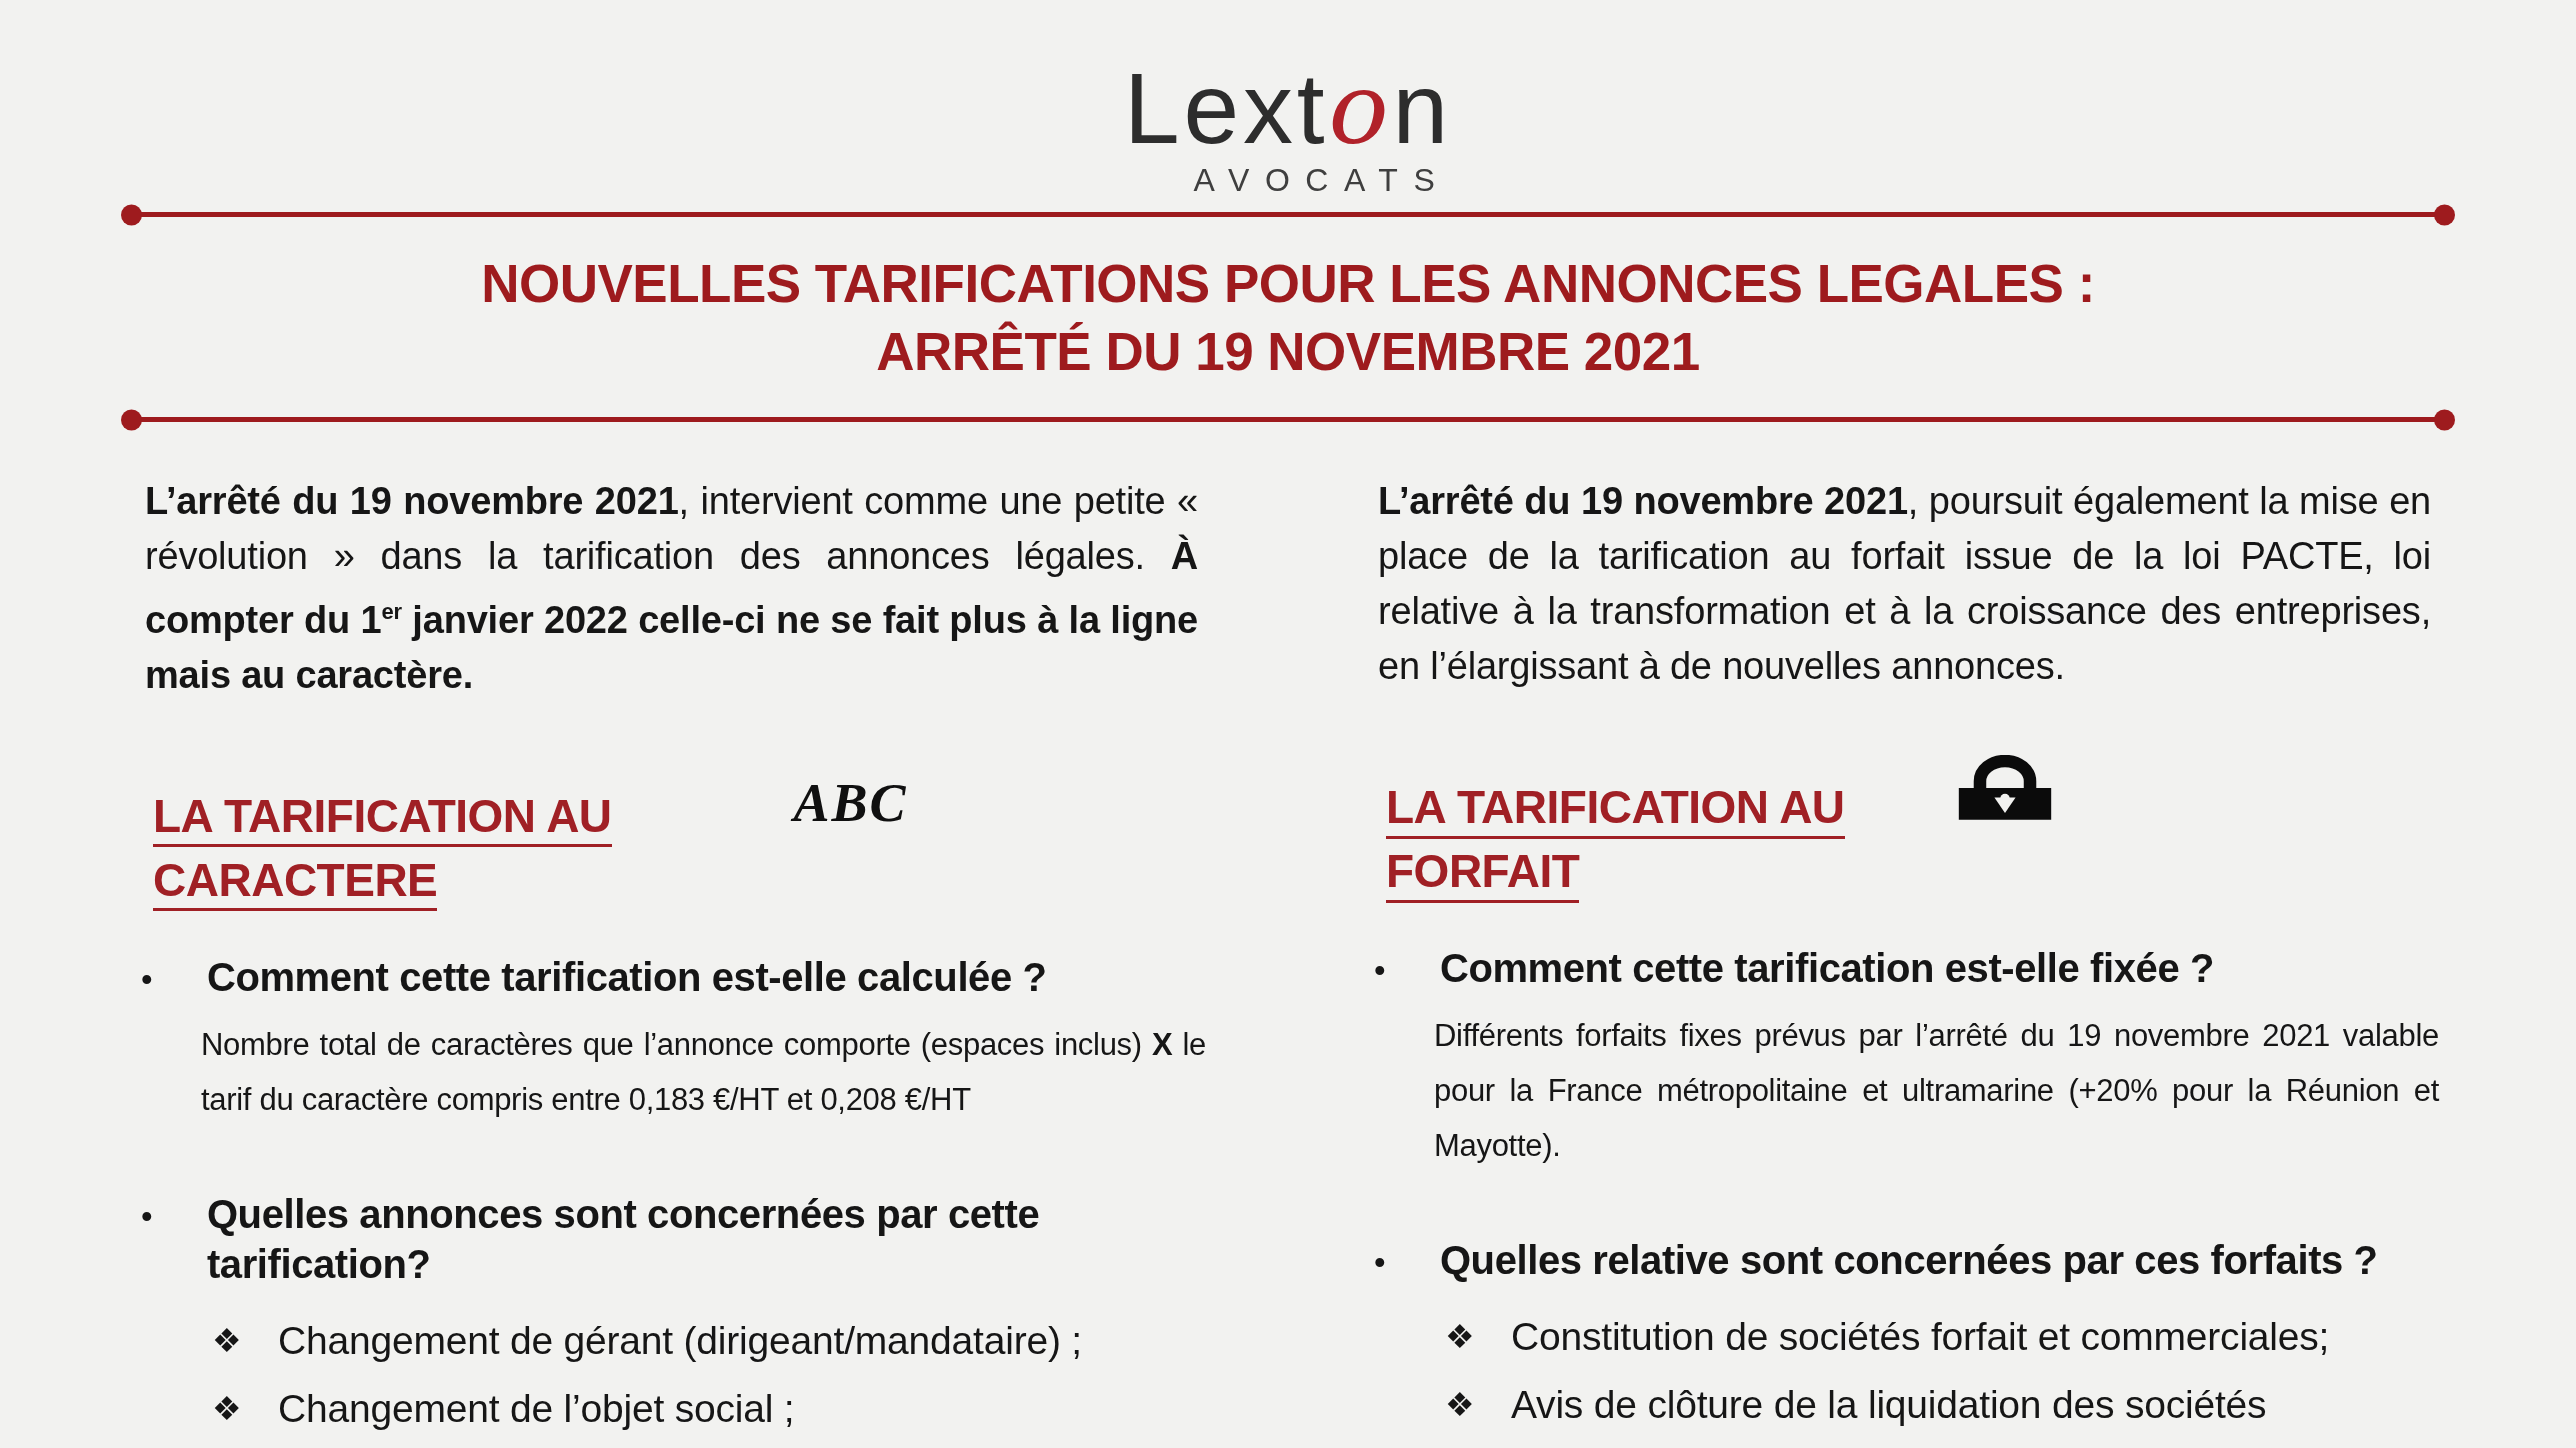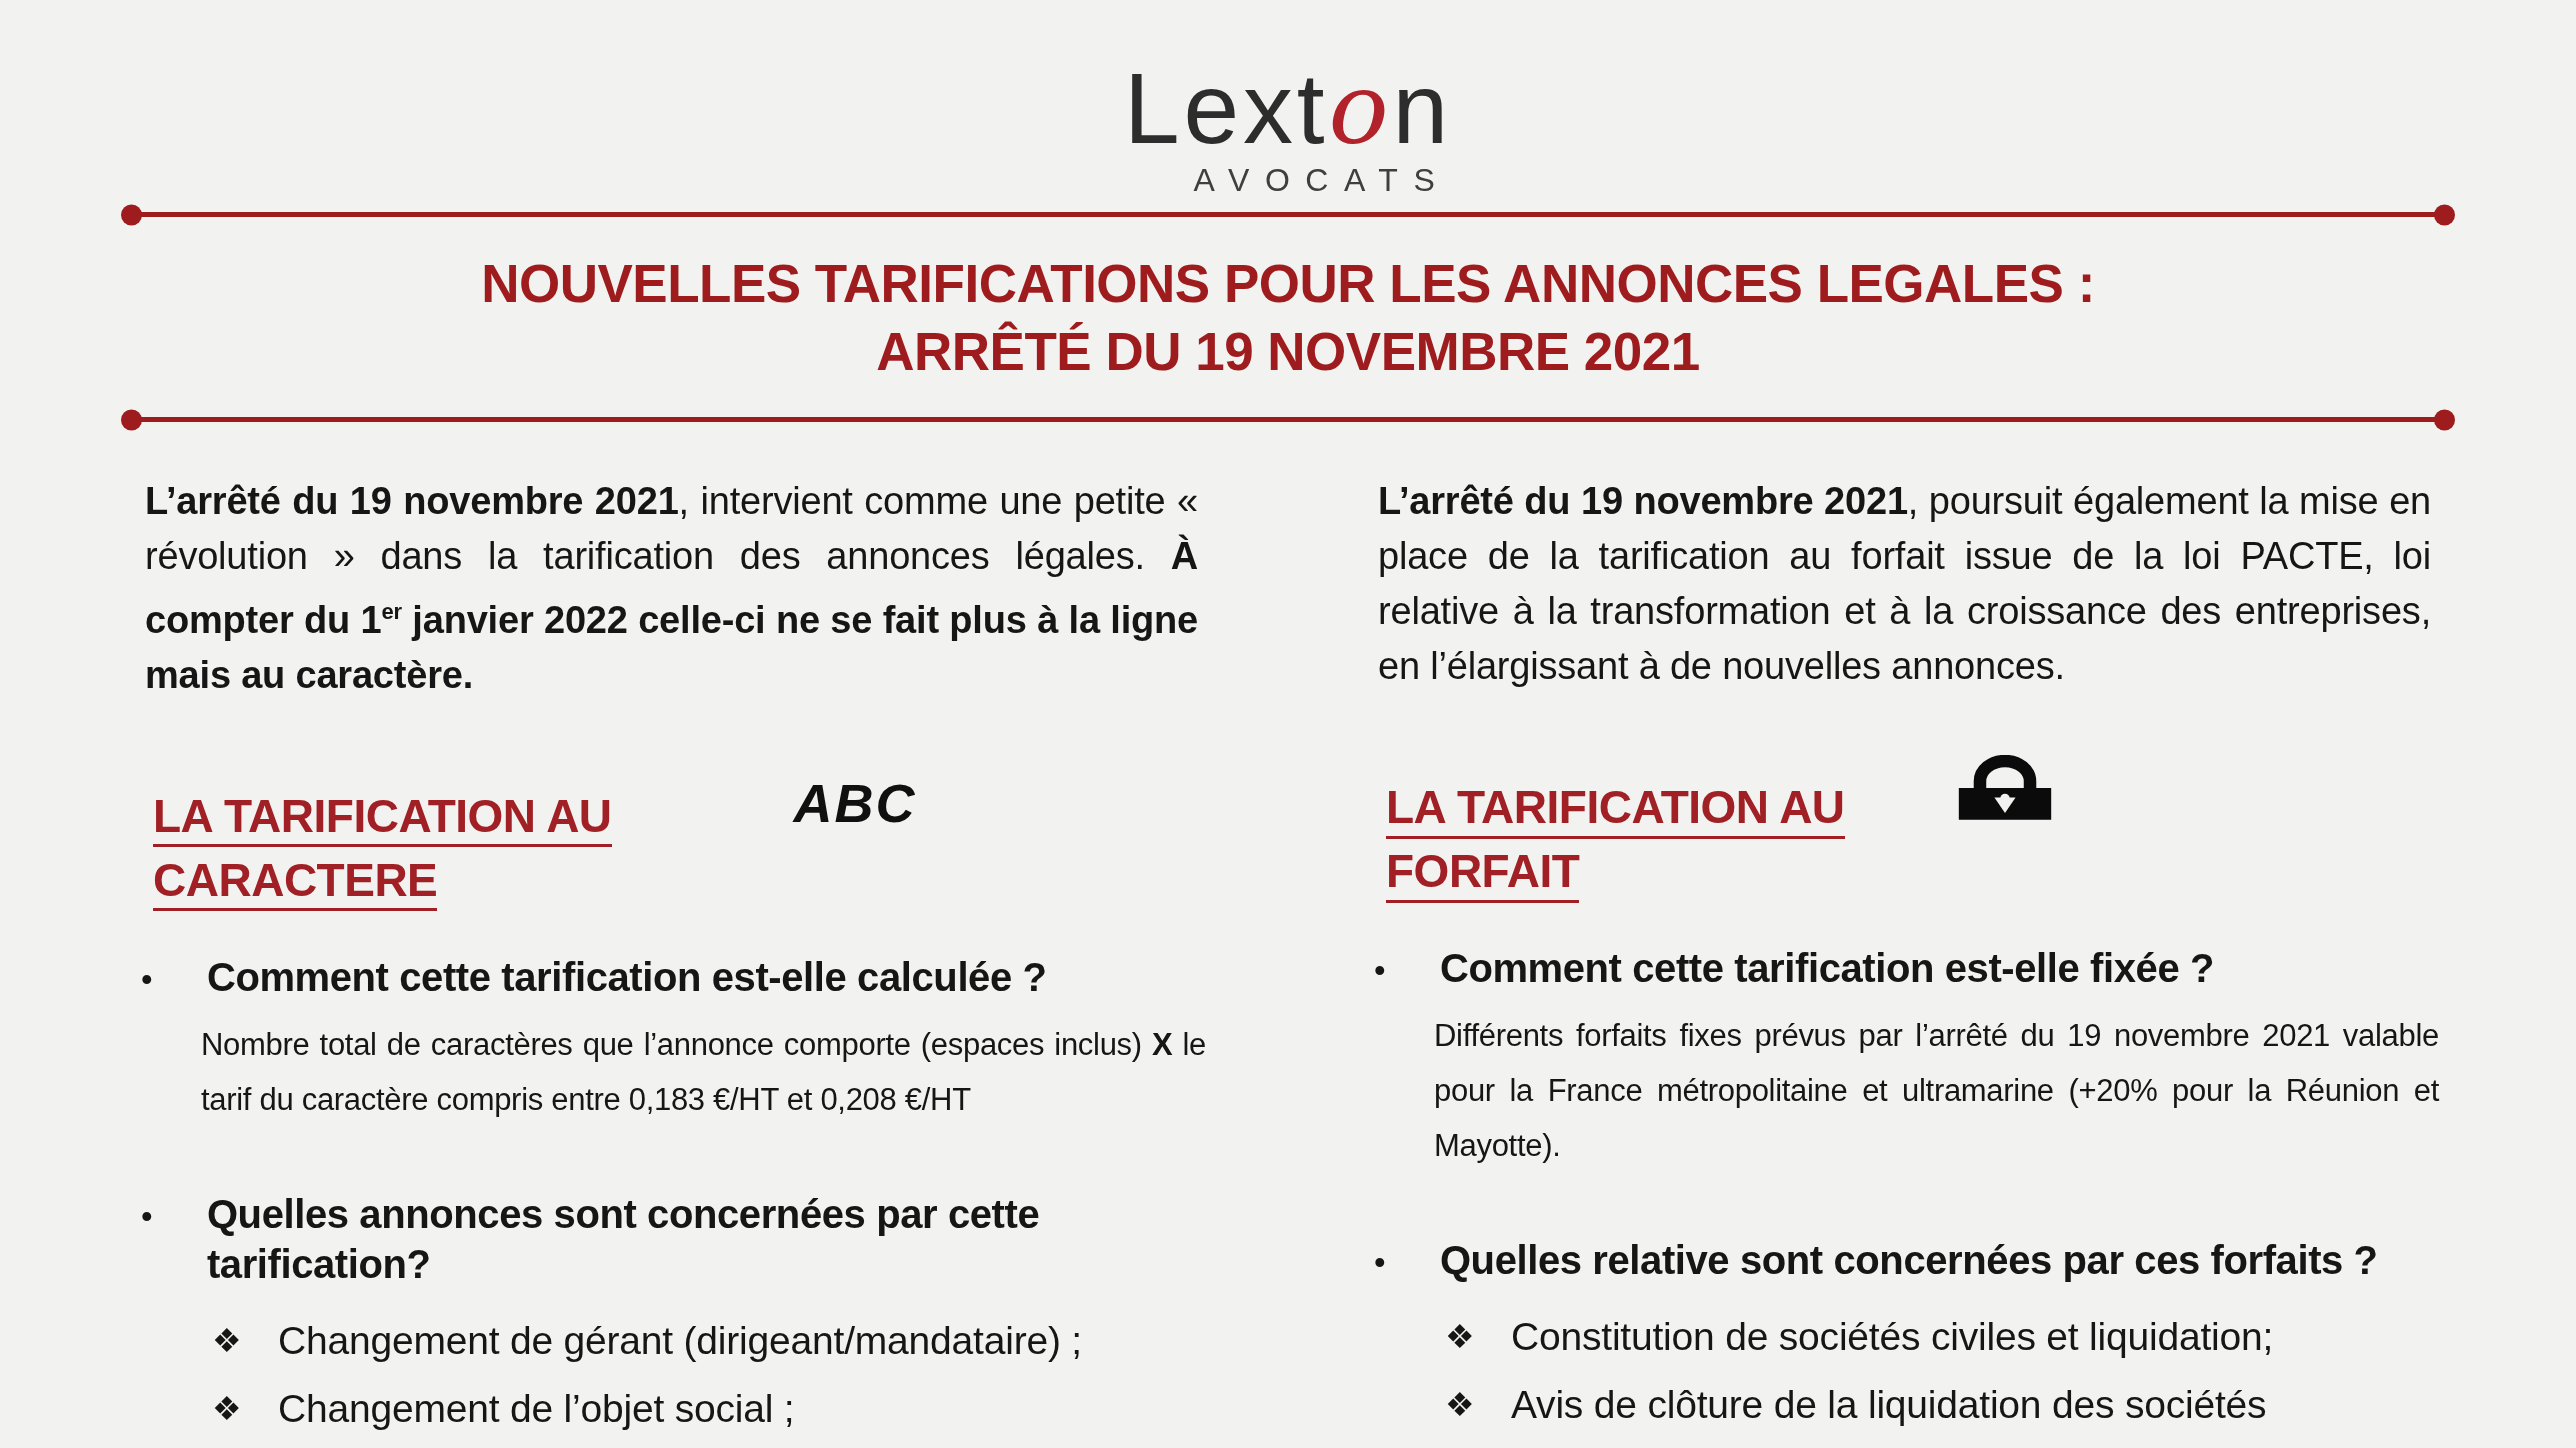--- a/index.html
+++ b/index.html
@@ -33,21 +33,21 @@
   .col{flex:1;min-width:0;}
   .intro{margin:0 8px 73px;font-size:38px;line-height:55px;text-align:justify;letter-spacing:-0.2px;}
   .seg-b{font-weight:700;}
   sup{font-size:0.58em;vertical-align:super;}
   
   .section-row{display:flex;align-items:flex-start;margin-bottom:15.5px;}
   .heading{color:#a02025;font-size:46px;line-height:1.08;font-weight:700;letter-spacing:-0.5px;margin:16px;}
   .hl{display:block;width:fit-content;border-bottom:3.9px solid currentColor;padding-bottom:2.9px;margin-bottom:8.7px;}
   .icon-slot-left{margin-left:166px;margin-top:-3.9px;}
   .icon-slot-right{margin-left:93px;margin-top:-11.6px;}
-  .abc{font-family:Liberation Sans, sans-serif;font-weight:700;font-style:italic;font-size:54px;color:#101010;letter-spacing:1.9px;}
+  .abc{font-family:Liberation Serif, serif;font-weight:700;font-style:italic;font-size:54px;color:#101010;letter-spacing:1.9px;}
   .lock-svg{width:102px;height:66px;display:block;}
   
   .qrow{display:flex;align-items:baseline;margin:0 0 15.5px;}
   .qbullet{flex:none;width:66px;font-size:33px;padding-left:3.9px;}
   .qtext{font-weight:700;font-size:40px;letter-spacing:-0.4px;line-height:1.25;}
   
   .answer{margin:7.7px 0 62px 64px;font-size:31px;line-height:55px;text-align:justify;letter-spacing:-0.3px;}
   
   .dlist{list-style:none;margin:17.4px 0 0 75px;padding:0;}
   .dlist li{display:flex;font-size:39px;line-height:68px;}
@@ -140,21 +140,21 @@
     </div>
     <p class="answer"><span>Différents forfaits fixes prévus par l’arrêté du 19 novembre 2021 valable pour la France métropolitaine et ultramarine (+20% pour la Réunion et Mayotte).</span></p>
 
     <div class="qrow">
       <span class="qbullet">•</span>
       <span class="qtext">Quelles relative sont concernées par ces forfaits ?</span>
     </div>
     <ul class="dlist">
       <li>
           <span class="dmark">❖</span>
-          <span class="dtext">Constitution de sociétés civiles et liquidation;</span>
+          <span class="dtext">Constitution de sociétés forfait et commerciales;</span>
         </li>
       <li>
           <span class="dmark">❖</span>
           <span class="dtext">Avis de clôture de la liquidation des sociétés commerciales ;</span>
         </li>
       <li>
           <span class="dmark">❖</span>
           <span class="dtext">Jugement d’ouverture des procédures collectives ;</span>
         </li>
 

